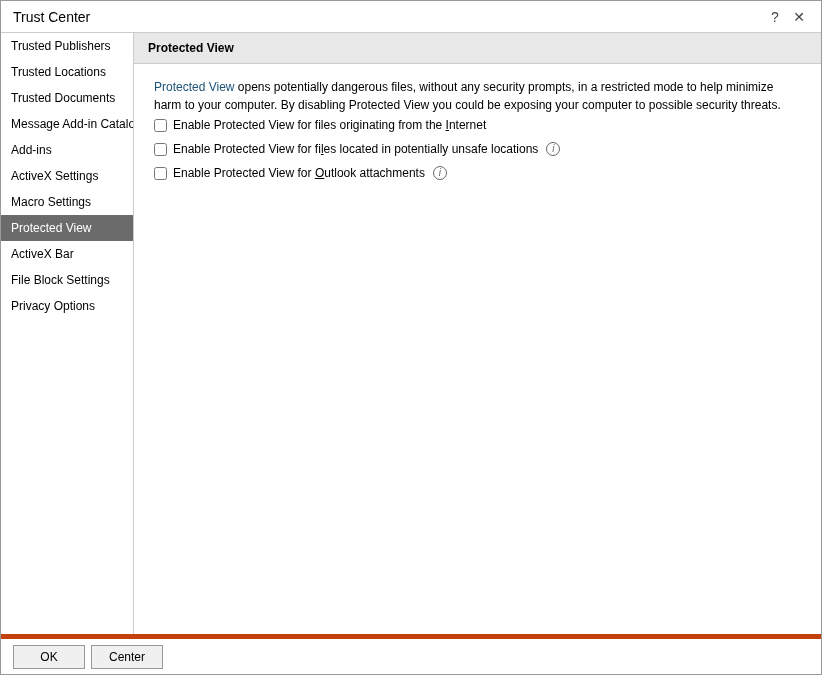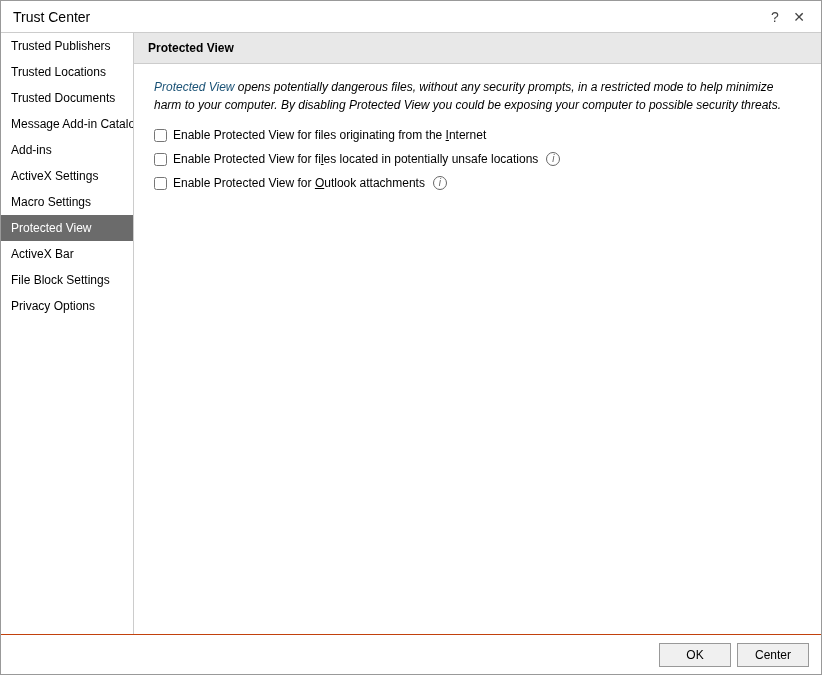--- a/index.html
+++ b/index.html
@@ -95,22 +95,21 @@
       color: #000;
       border-bottom: 1px solid #ccc;
     }
     .section-body {
       padding: 14px 20px;
     }
     .description-text {
       font-size: 12px;
       color: #000;
       line-height: 1.5;
-      margin-bottom: 14px;
-      font-style: italic;
+      margin-bottom: 4px;
     }
     .description-text .highlight {
       color: #1a5276;
     }
     .checkbox-group {
       display: flex;
       flex-direction: column;
       gap: 10px;
     }
     .checkbox-item {
@@ -141,24 +140,23 @@
       border: 1px solid #666;
       border-radius: 50%;
       font-size: 10px;
       color: #666;
       font-style: italic;
       cursor: pointer;
       margin-left: 2px;
       line-height: 1;
     }
     .footer {
-      border-top: 1px solid #c2410c;
+      border-top: 5px solid #c2410c;
       padding: 8px 12px;
       display: flex;
-      justify-content: flex-end;
       gap: 6px;
       background: #fff;
       height: 40px;
       align-items: center;
     }
     .footer-btn {
       min-width: 72px;
       height: 24px;
       padding: 0 12px;
       font-size: 12px;

